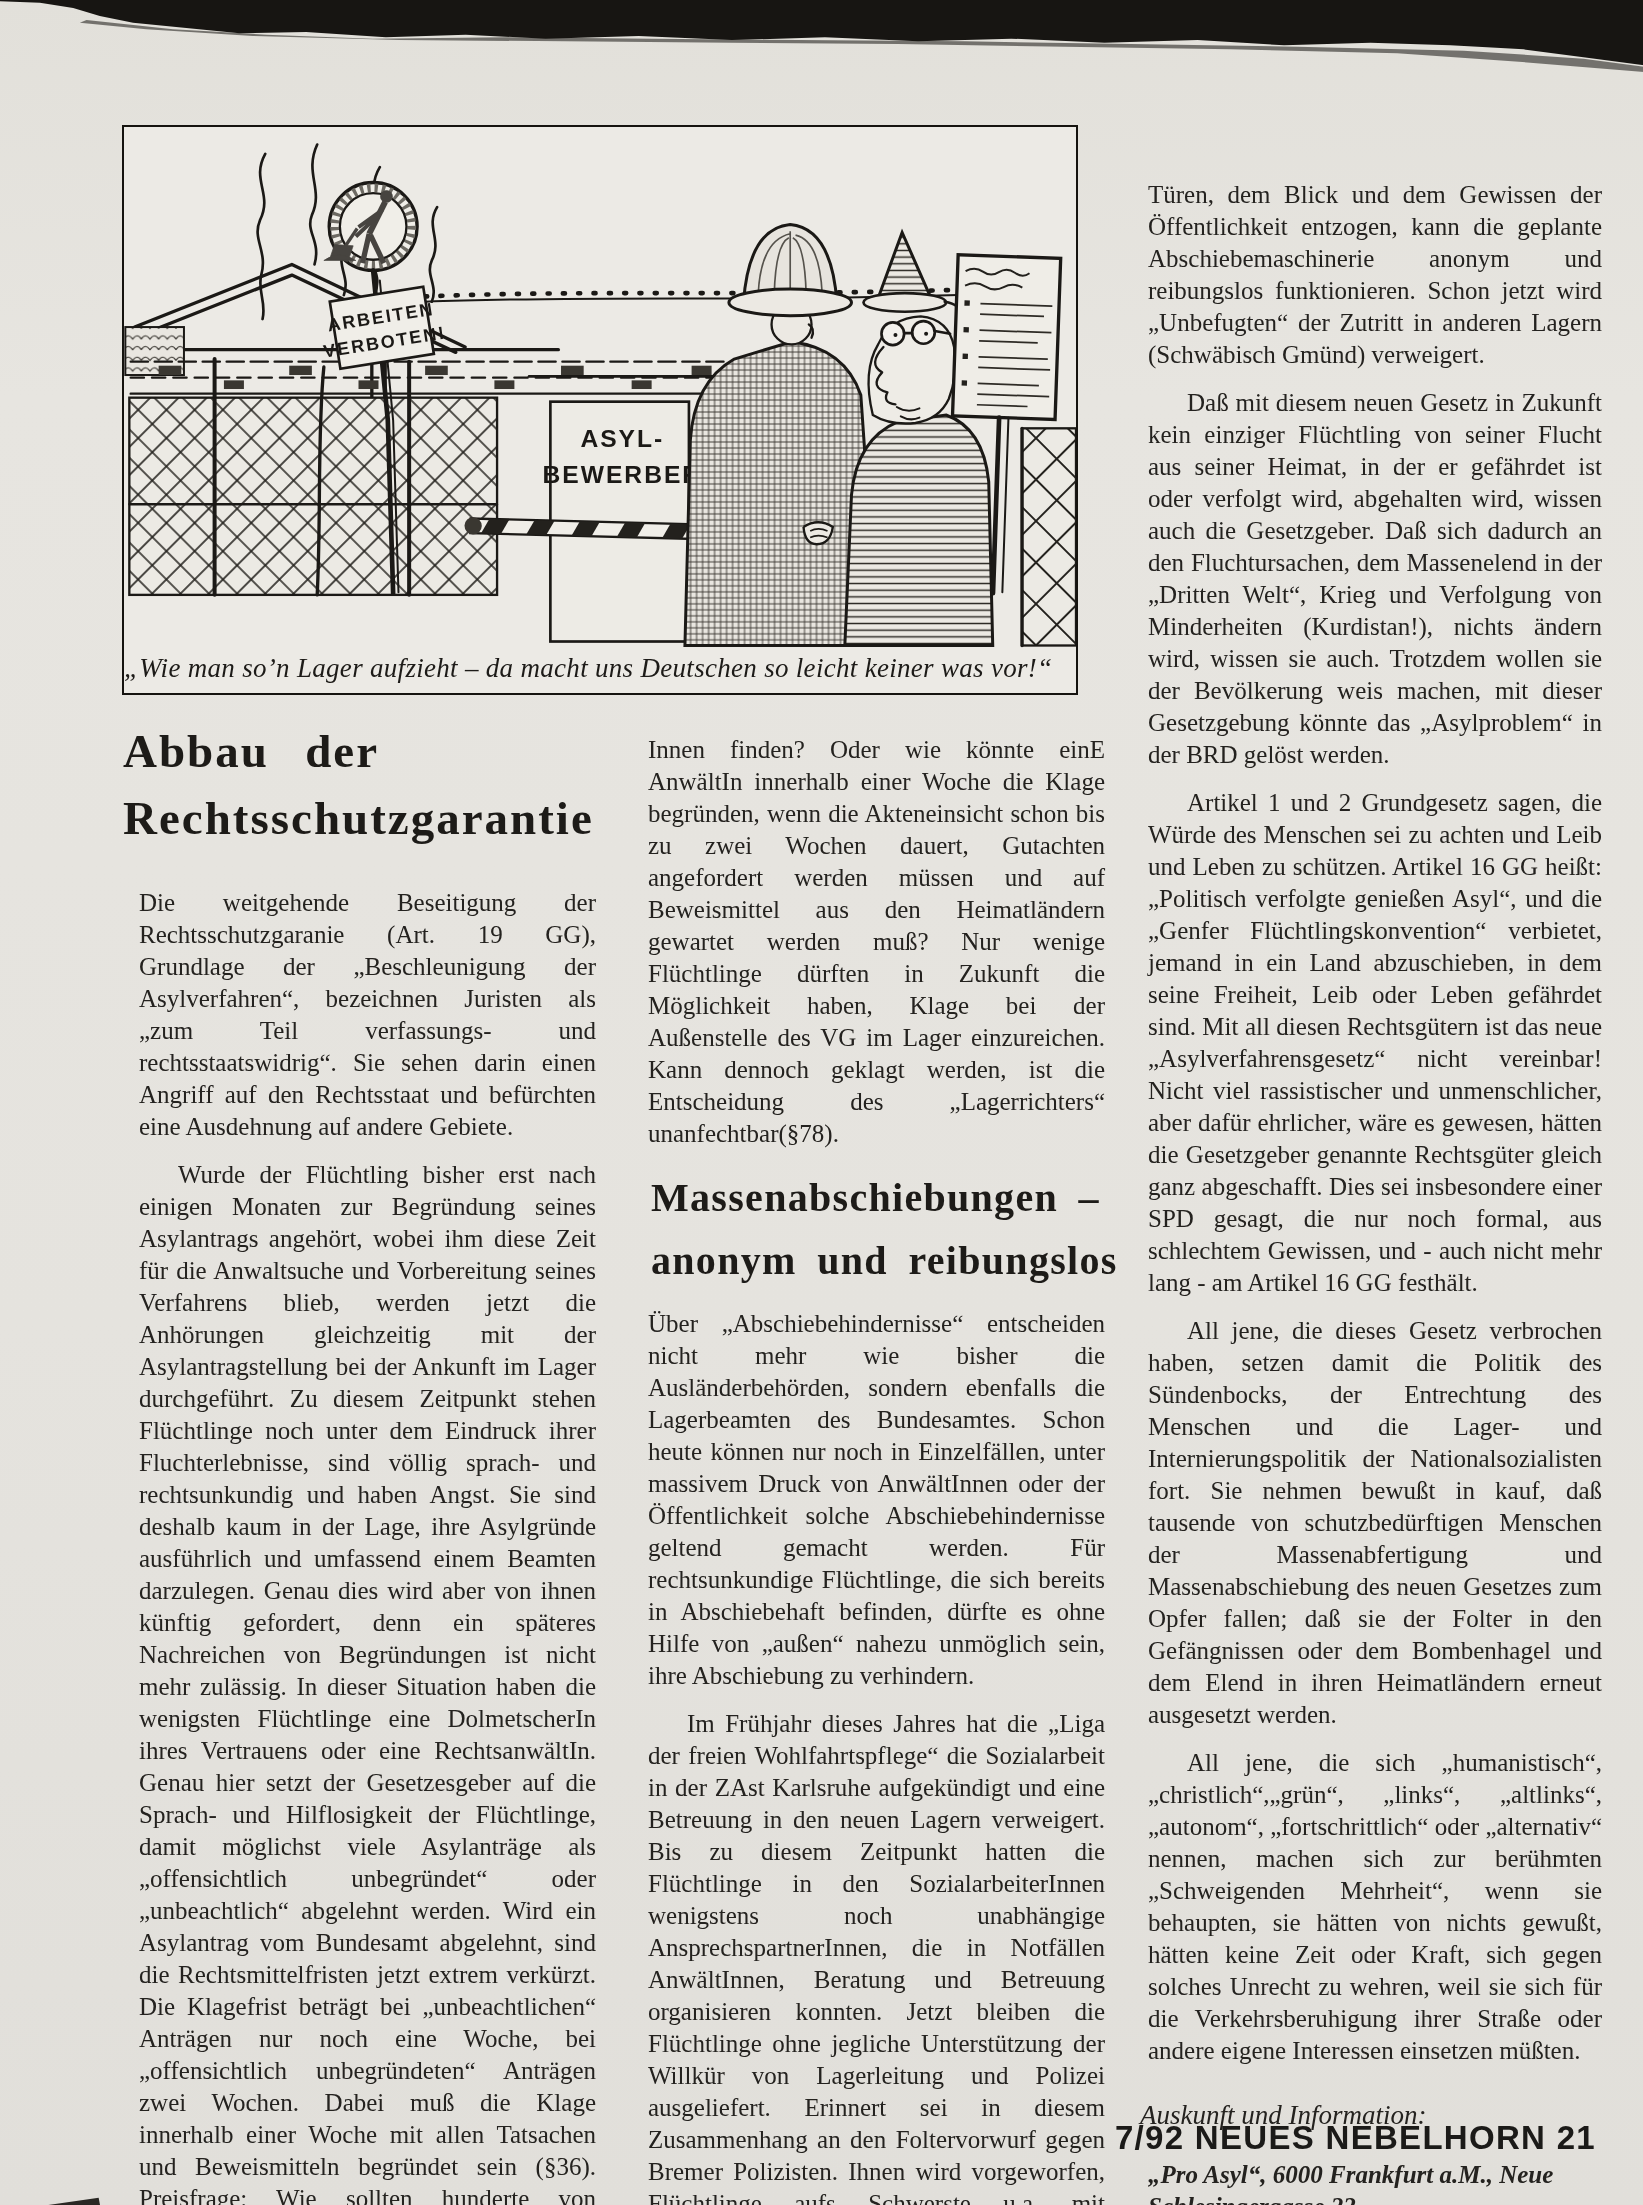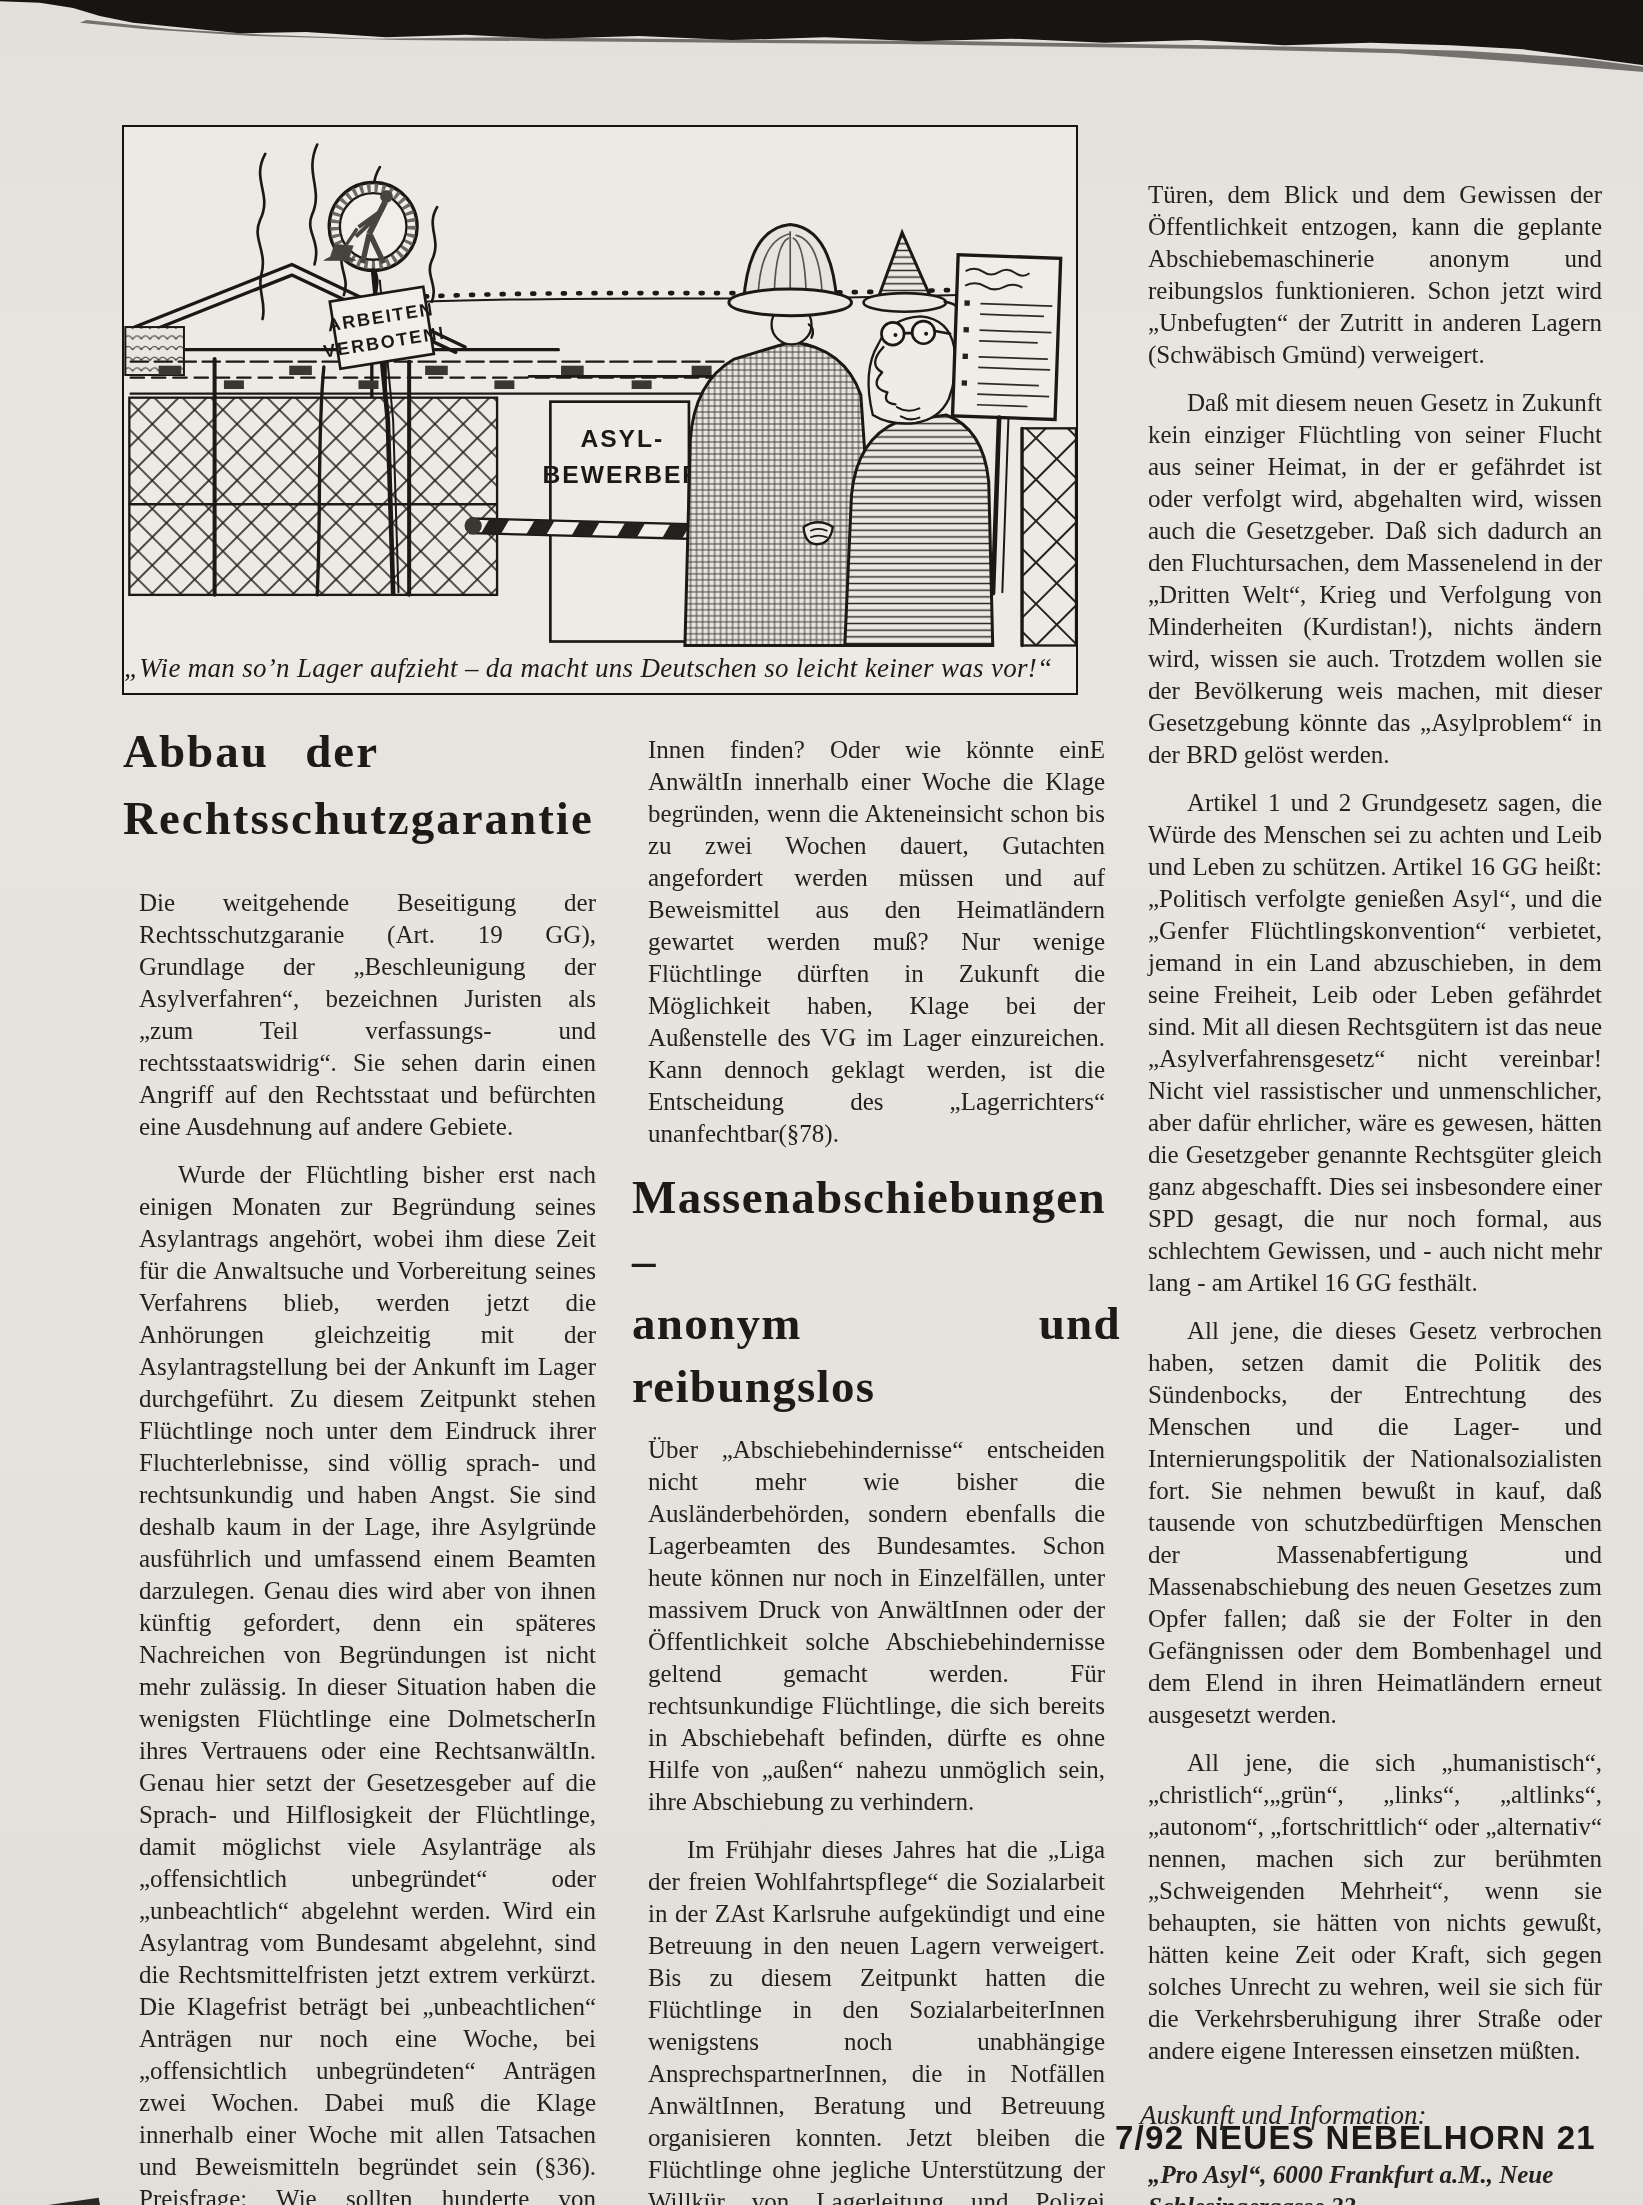--- a/index.html
+++ b/index.html
@@ -19,21 +19,21 @@
   
   .col{position:absolute;width:489px;font-size:25px;line-height:32px;
        text-align:justify;color:#24221f;}
   .col-left{left:123px;top:718px;}
   .col-mid{left:632px;top:718px;}
   .col-right{left:1132px;top:163px;width:486px;}
   .col p{margin:16px;}
   .col p.indent{text-indent:39px;}
   h2.headline{margin:0;font-weight:700;font-size:47px;
       line-height:67px;letter-spacing:2px;word-spacing:22.6px;color:#1d1b18;}
-  h2.headline.mid{font-size:47px;line-height:63px;letter-spacing:1.3px;word-spacing:9.3px;}
+  h2.headline.mid{font-size:40px;line-height:63px;letter-spacing:1.3px;word-spacing:9.3px;margin-left:19px;}
   .after-head{margin-top:35px !important;}
   .head-gap{margin-top:36px;}
   .head-gap-bottom{margin-bottom:39px;}
   .info-heading{font-style:italic;font-weight:400;font-size:27px;margin:32px 8px 28px;}
   .contact p{font-style:italic;font-weight:700;margin:16px;text-align:left;}
   
   .footer{position:absolute;right:48px;top:2119px;font-family:"Liberation Sans",sans-serif;
           font-weight:700;font-size:33px;letter-spacing:1.3px;color:#1b1a18;}
   
   .ln{stroke:#1b1916;fill:none;stroke-linecap:round;stroke-linejoin:round;}

